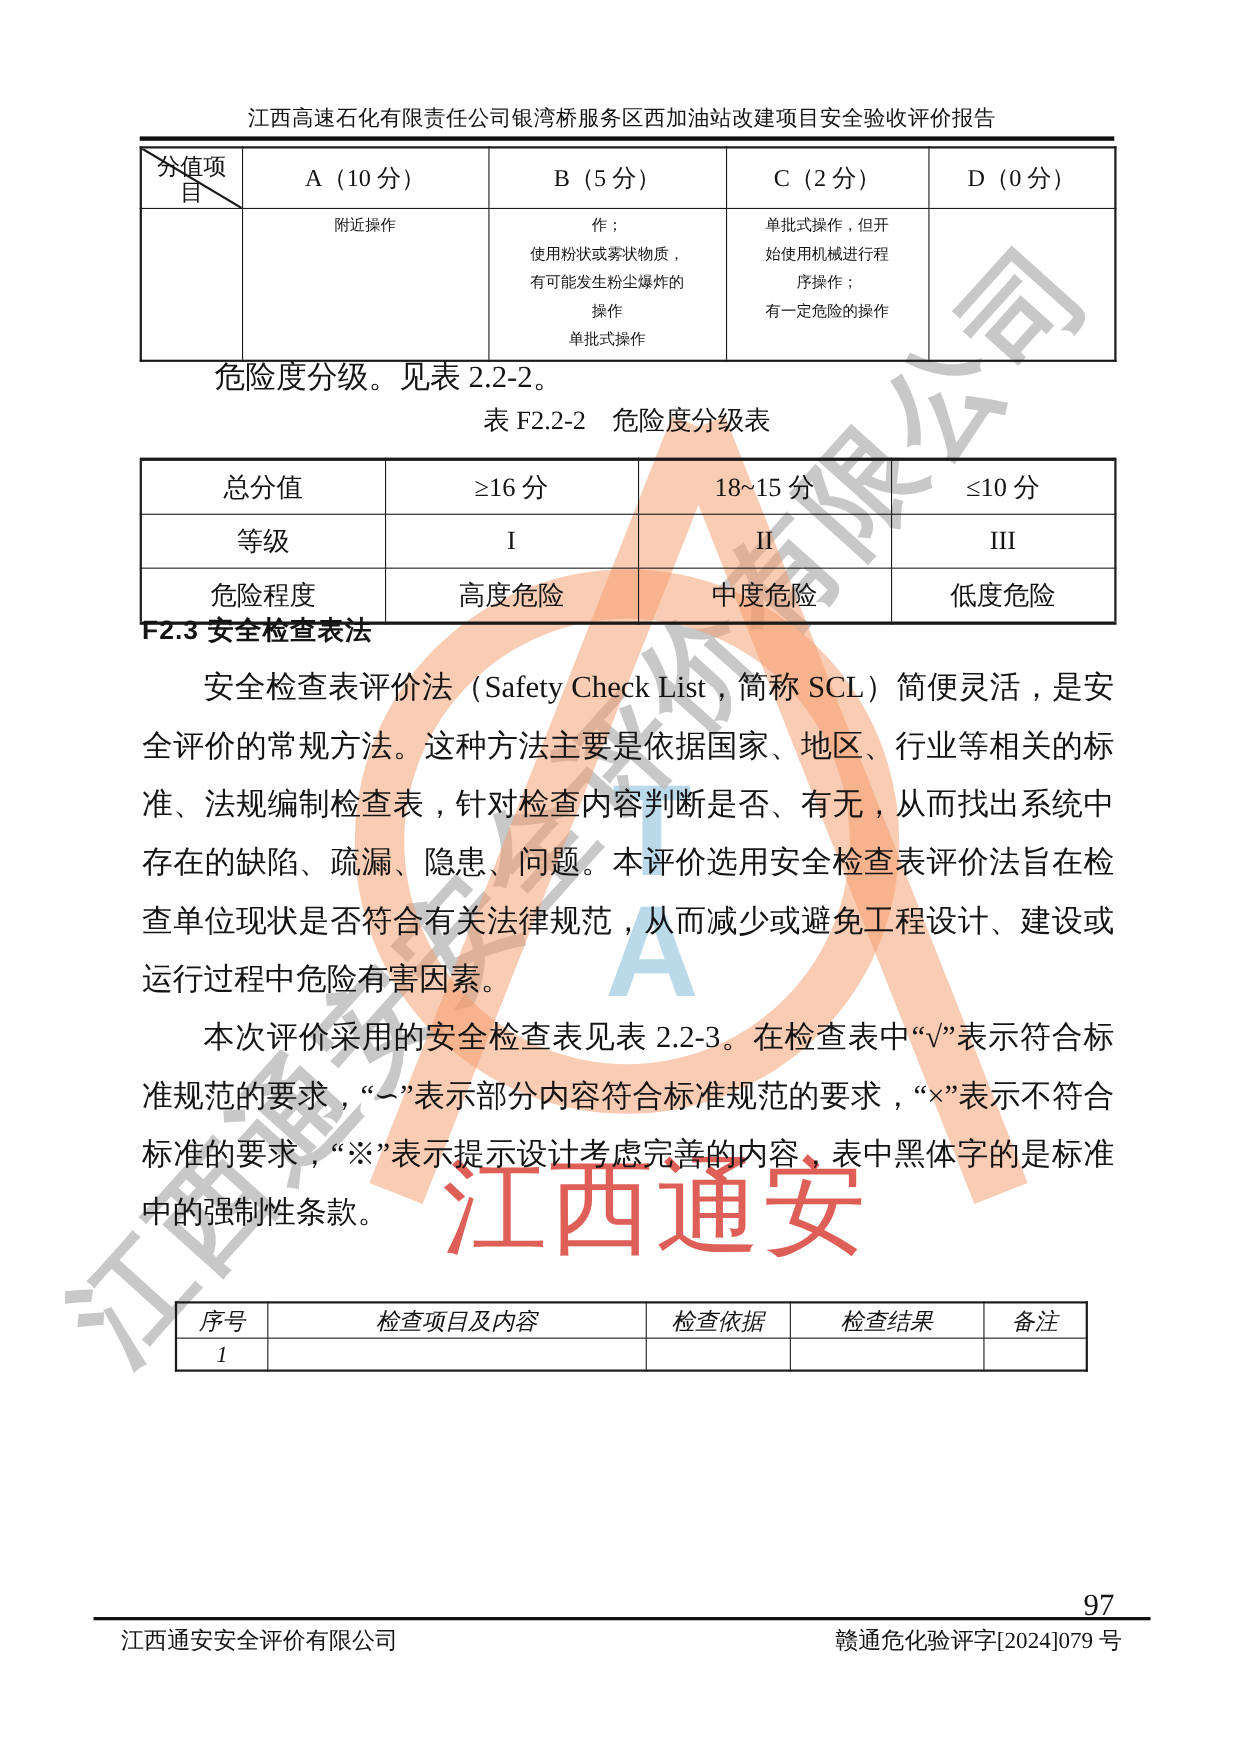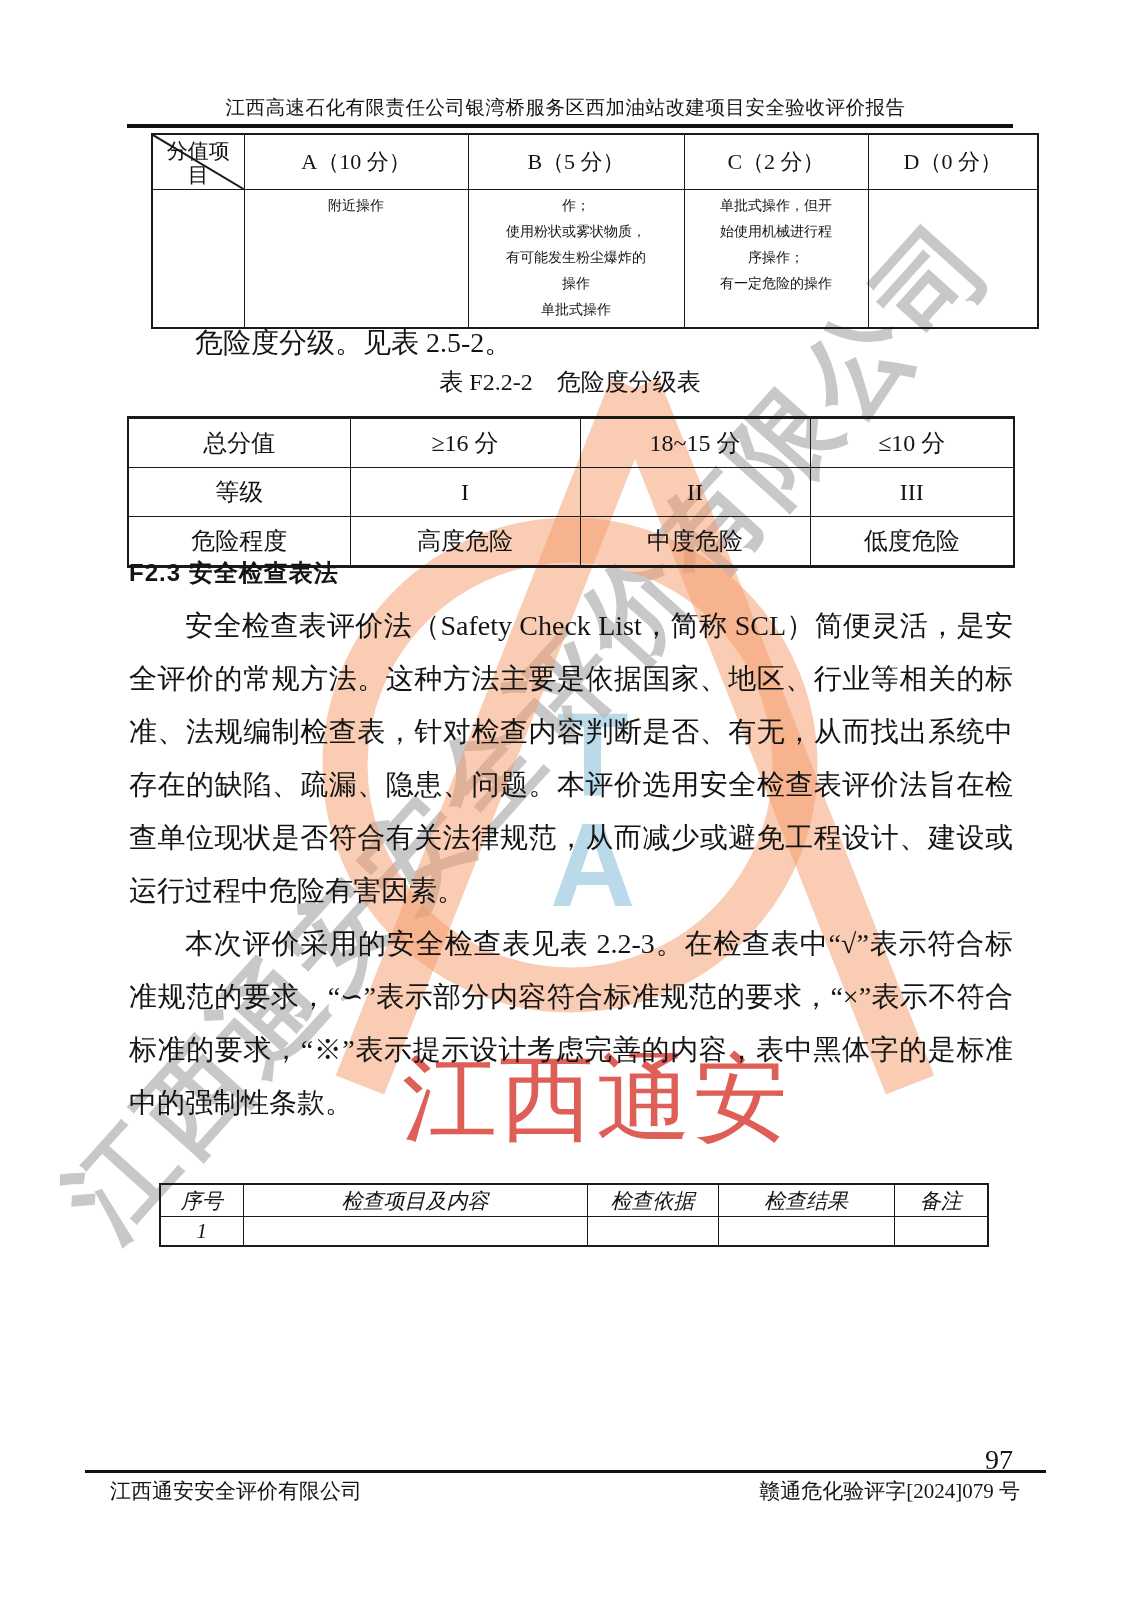--- a/index.html
+++ b/index.html
@@ -25,21 +25,21 @@
   .abs{position:absolute;}
 
   .header-title{left:0;top:94px;width:100%;text-align:center;font-size:19.5px;letter-spacing:0.5px;}
   .header-rule{left:127px;top:124px;width:886px;height:4px;background:#111;}
 
   table{border-collapse:collapse;table-layout:fixed;}
   td,th{font-weight:normal;text-align:center;overflow:hidden;}
 
   .score-table{left:127px;top:133px;width:886px;}
   .score-table th,.score-table td{border:1.5px solid #1a1a1a;}
-  .score-table{border:2px solid #1a1a1a;margin-left:24px;}
+  .score-table{border:2px solid #1a1a1a;}
   .score-table thead th{height:52px;font-size:22px;}
   .score-table tbody td{height:133px;vertical-align:top;font-size:14px;line-height:26px;padding-top:3px;}
   .pre{white-space:pre-line;}
   .diag-cell{position:relative;}
   .diag-cell svg{position:absolute;left:0;top:0;width:100%;height:100%;}
   .diag-label{position:relative;z-index:1;font-size:21px;line-height:24px;padding-top:2px;display:block;}
 
   .risk-note{left:127px;top:324px;width:886px;font-size:28px;padding-left:68px;box-sizing:border-box;}
   .table-title{left:127px;width:886px;text-align:center;font-size:24px;}
   .t2-title{top:366px;}
@@ -122,21 +122,21 @@
 单批式操作</td>
           <td class="pre">单批式操作，但开
 始使用机械进行程
 序操作；
 有一定危险的操作</td>
           <td></td>
         </tr>
       </tbody>
     </table>
 
-    <div class="abs risk-note">危险度分级。见表 2.5-2。</div>
+    <div class="abs risk-note">危险度分级。见表 2.2-2。</div>
 
     <div class="abs table-title t2-title">表 F2.2-2　危险度分级表</div>
 
     <table class="abs grade-table">
       <colgroup>
           <col style="width:222px">
           <col style="width:230px">
           <col style="width:230px">
           <col style="width:204px">
         </colgroup>

